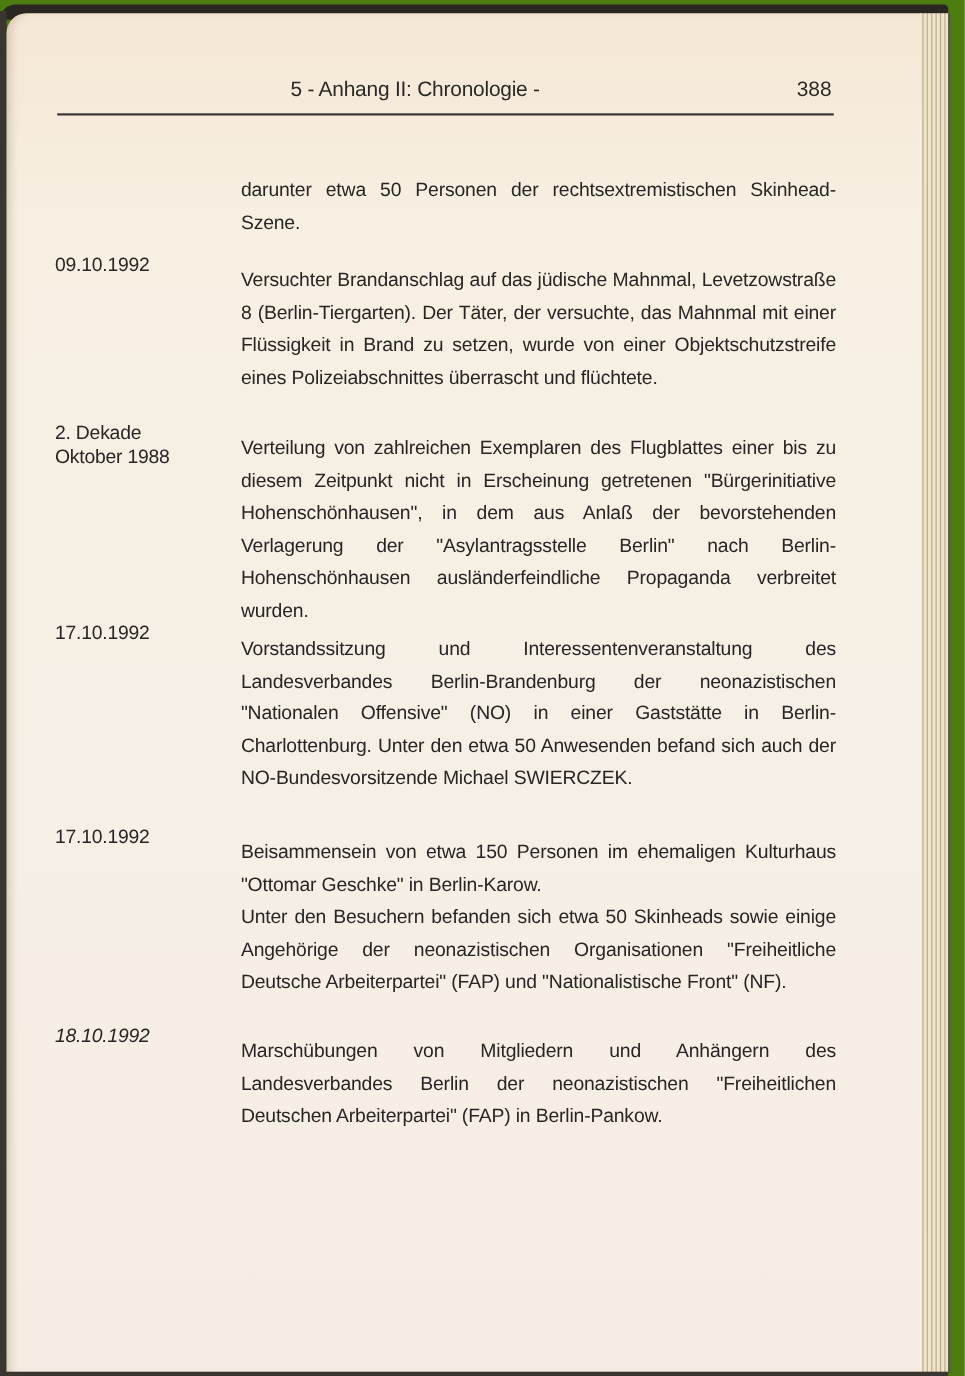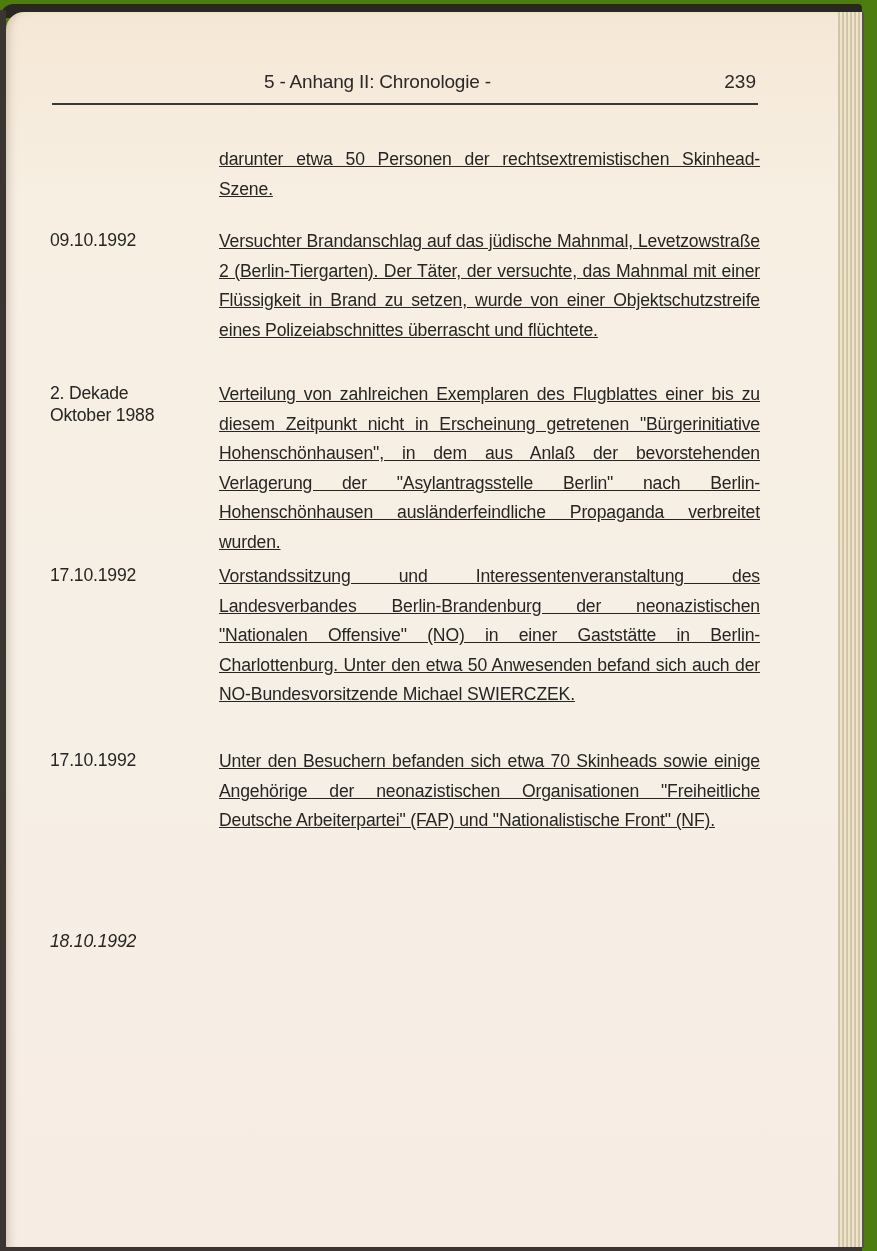--- a/index.html
+++ b/index.html
@@ -99,59 +99,58 @@
     position: absolute;
     left: 44px;
     top: 0;
     width: 160px;
     line-height: 22px;
     letter-spacing: -0.2px;
   }
   .text {
     position: absolute;
     left: 213px;
-    top: 2px;
+    top: 15px;
     width: 541px;
     line-height: 29.5px;
     text-align: justify;
     letter-spacing: -0.15px;
-    text-decoration: underline;
   }
   .text p {
     margin: 0;
   }
 </style>
 </head>
 <body>
 
 <div class="scan">
   <div class="cover-top"></div>
   <div class="cover-left"></div>
   <div class="cover-right"></div>
   <div class="page-stack"></div>
 
   <div class="page">
     <div class="running-head">
       <span class="title">5 - Anhang II: Chronologie -</span>
-      <span class="pageno">239</span>
+      <span class="pageno">388</span>
     </div>
     <div class="head-rule"></div>
 
     <div class="body">
 
       <div class="entry" style="top:131px;">
         <div class="text">
           <p>darunter etwa 50 Personen der rechtsextremistischen Skinhead-Szene.</p>
         </div>
       </div>
 
       <div class="entry" style="top:213px;">
         <div class="date" style="top:4px;">09.10.1992</div>
         <div class="text">
-          <p>Versuchter Brandanschlag auf das jüdische Mahnmal, Levetzowstraße 2 (Berlin-Tiergarten). Der Täter, der versuchte, das Mahnmal mit einer Flüssigkeit in Brand zu setzen, wurde von einer Objektschutzstreife eines Polizeiabschnittes überrascht und flüchtete.</p>
+          <p>Versuchter Brandanschlag auf das jüdische Mahnmal, Levetzowstraße 8 (Berlin-Tiergarten). Der Täter, der versuchte, das Mahnmal mit einer Flüssigkeit in Brand zu setzen, wurde von einer Objektschutzstreife eines Polizeiabschnittes überrascht und flüchtete.</p>
         </div>
       </div>
 
       <div class="entry" style="top:366px;">
         <div class="date" style="top:4px;">
           <div>2. Dekade</div>
           <div>Oktober 1988</div>
         </div>
         <div class="text">
           <p>Verteilung von zahlreichen Exemplaren des Flugblattes einer bis zu diesem Zeitpunkt nicht in Erscheinung getretenen "Bürgerinitiative Hohenschönhausen", in dem aus Anlaß der bevorstehenden Verlagerung der "Asylantragsstelle Berlin" nach Berlin-Hohenschönhausen ausländerfeindliche Propaganda verbreitet wurden.</p>
@@ -161,27 +160,29 @@
       <div class="entry" style="top:548px;">
         <div class="date" style="top:4px;">17.10.1992</div>
         <div class="text">
           <p>Vorstandssitzung und Interessentenveranstaltung des Landesverbandes Berlin-Brandenburg der neonazistischen "Nationalen Offensive" (NO) in einer Gaststätte in Berlin-Charlottenburg. Unter den etwa 50 Anwesenden befand sich auch der NO-Bundesvorsitzende Michael SWIERCZEK.</p>
         </div>
       </div>
 
       <div class="entry" style="top:733px;">
         <div class="date" style="top:4px;">17.10.1992</div>
         <div class="text">
-          <p>Unter den Besuchern befanden sich etwa 70 Skinheads sowie einige Angehörige der neonazistischen Organisationen "Freiheitliche Deutsche Arbeiterpartei" (FAP) und "Nationalistische Front" (NF).</p>
+          <p>Beisammensein von etwa 150 Personen im ehemaligen Kulturhaus "Ottomar Geschke" in Berlin-Karow.</p>
+          <p>Unter den Besuchern befanden sich etwa 50 Skinheads sowie einige Angehörige der neonazistischen Organisationen "Freiheitliche Deutsche Arbeiterpartei" (FAP) und "Nationalistische Front" (NF).</p>
         </div>
       </div>
 
       <div class="entry" style="top:914px;">
         <div class="date" style="top:4px;font-style:italic;">18.10.1992</div>
         <div class="text">
+          <p>Marschübungen von Mitgliedern und Anhängern des Landesverbandes Berlin der neonazistischen "Freiheitlichen Deutschen Arbeiterpartei" (FAP) in Berlin-Pankow.</p>
         </div>
       </div>
 
     </div>
   </div>
 
   <div class="bottom-edge"></div>
 </div>
 
 </body></html>

